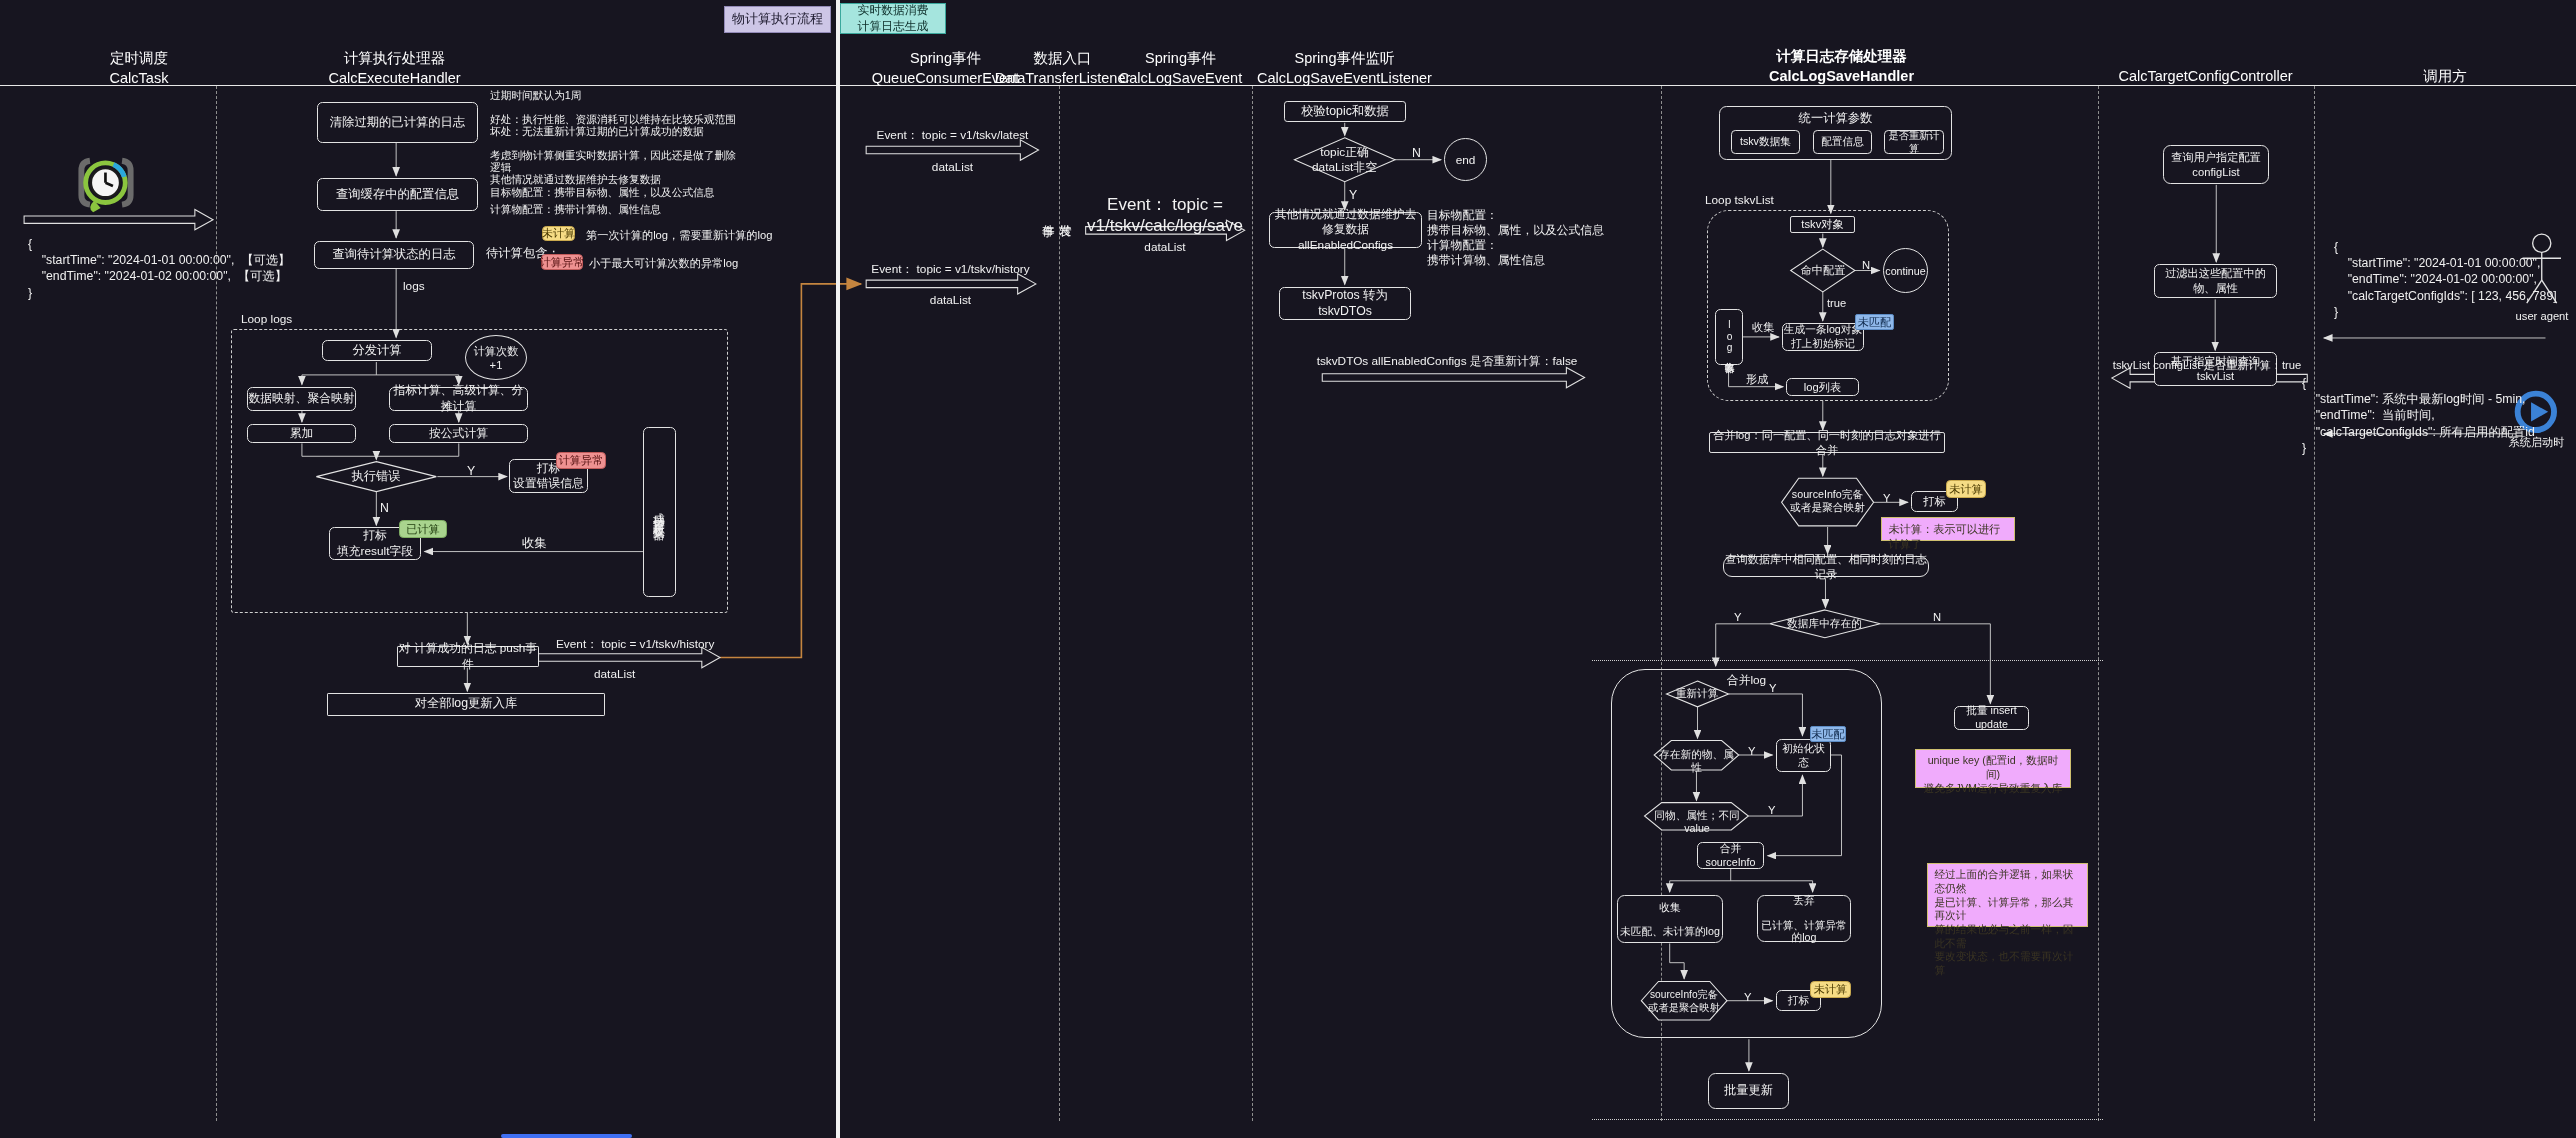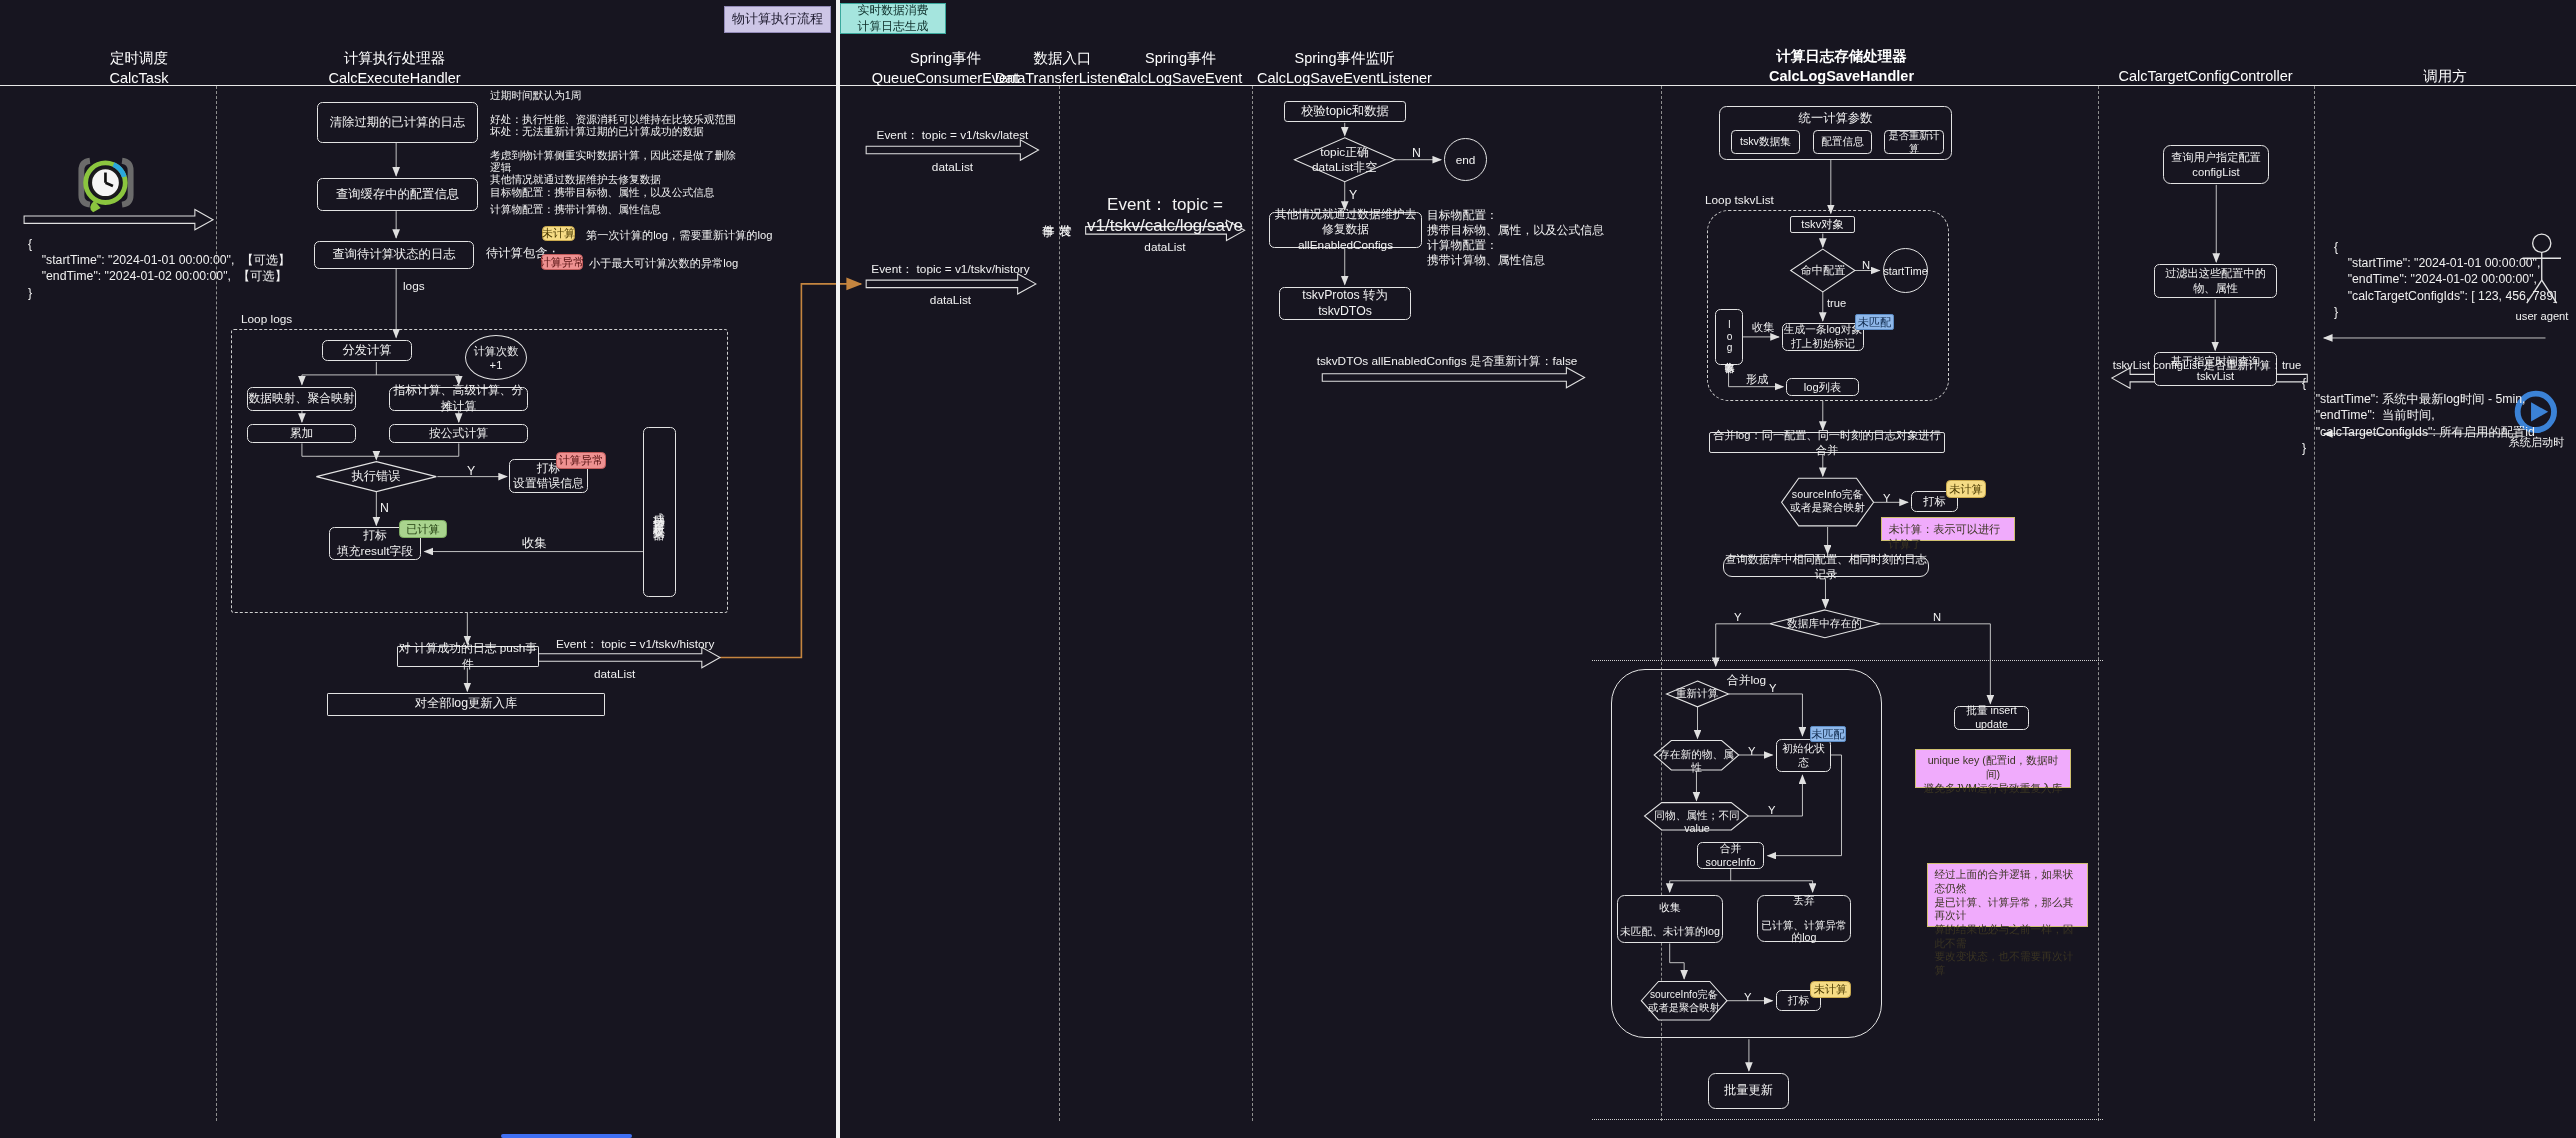--- a/index.html
+++ b/index.html
@@ -205,21 +205,21 @@
   <div class="box" style="left:314px;top:241px;width:160px;height:28px;">查询待计算状态的日志</div>
   <div class="lbl" style="left:486px;top:246px;">待计算包含：</div>
   <div class="badge b-yellow" style="left:542px;top:226px;width:33px;height:15px;">未计算</div>
   <div class="lbl" style="left:586px;top:228px;font-size:11.2px;">第一次计算的log，需要重新计算的log</div>
   <div class="badge b-red" style="left:541px;top:254px;width:42px;height:16px;">计算异常</div>
   <div class="lbl" style="left:589px;top:256px;font-size:11.2px;">小于最大可计算次数的异常log</div>
   <div class="lbl" style="left:403px;top:279px;font-size:11.8px;">logs</div>
 
   <div class="loopbox" style="left:231px;top:329px;width:497px;height:284px;border-radius:3.2px;"></div>
   <div class="lbl" style="left:241px;top:312px;font-size:11.8px;">Loop logs</div>
-  <div class="box" style="left:322px;top:340px;width:90px;height:21.4px;">分发计算</div>
+  <div class="box" style="left:322px;top:340px;width:110px;height:21.4px;">分发计算</div>
   <div class="circle" style="left:465px;top:335px;width:62px;height:45px;font-size:11.2px;">计算次数 +1</div>
   <div class="box" style="left:247px;top:387px;width:109px;height:23.6px;font-size:11.8px;">数据映射、聚合映射</div>
   <div class="box" style="left:389px;top:387px;width:139px;height:23.6px;font-size:11.8px;">指标计算、高级计算、分摊计算</div>
   <div class="box" style="left:247px;top:424px;width:109px;height:19px;font-size:11.8px;">累加</div>
   <div class="box" style="left:389px;top:424px;width:139px;height:19px;font-size:11.8px;">按公式计算</div>
   <div class="lbl ctr" style="left:344px;top:469px;width:64px;">执行错误</div>
   <div class="lbl" style="left:467px;top:464px;">Y</div>
   <div class="lbl" style="left:380px;top:501px;">N</div>
   <div class="box" style="left:509px;top:459px;width:79px;height:34px;font-size:11.8px;">打标
 设置错误信息</div>
@@ -264,21 +264,21 @@
   </div>
   <div class="box" style="left:1731px;top:130px;width:69px;height:23.6px;font-size:10.7px;border-radius:4.3px;">tskv数据集</div>
   <div class="box" style="left:1813px;top:130px;width:59px;height:23.6px;font-size:10.7px;border-radius:4.3px;">配置信息</div>
   <div class="box" style="left:1884px;top:130px;width:60px;height:23.6px;font-size:10.2px;border-radius:4.3px;">是否重新计算</div>
 
   <div class="loopbox" style="left:1707px;top:210px;width:242px;height:191px;border-radius:21.4px;"></div>
   <div class="lbl" style="left:1705px;top:193px;font-size:11.8px;">Loop tskvList</div>
   <div class="box" style="left:1790px;top:216px;width:65px;height:17px;border-radius:2.1px;font-size:11.2px;">tskv对象</div>
   <div class="lbl ctr" style="left:1791px;top:263px;width:64px;font-size:11.2px;">命中配置</div>
   <div class="lbl" style="left:1862px;top:258px;font-size:11.2px;">N</div>
-  <div class="circle" style="left:1883px;top:248px;width:45px;height:45px;font-size:10.7px;">startTime</div>
+  <div class="circle" style="left:1883px;top:248px;width:45px;height:45px;font-size:10.7px;">continue</div>
   <div class="lbl" style="left:1827px;top:296px;font-size:11.2px;">true</div>
   <div class="vbox" style="left:1715px;top:309px;width:28px;height:56px;font-size:10.2px;letter-spacing:0.5px;">log收集器</div>
   <div class="lbl" style="left:1752px;top:320px;font-size:11.2px;">收集</div>
   <div class="box" style="left:1782px;top:323px;width:82px;height:28px;font-size:10.7px;">生成一条log对象
 打上初始标记</div>
   <div class="badge b-blue" style="left:1855px;top:314px;width:39px;height:16px;border-radius:2.1px;">未匹配</div>
   <div class="lbl" style="left:1746px;top:372px;font-size:11.2px;">形成</div>
   <div class="box" style="left:1786px;top:378px;width:73px;height:18px;font-size:11.2px;">log列表</div>
 
   <div class="box" style="left:1709px;top:432px;width:236px;height:21.4px;border-radius:2.1px;font-size:11.2px;">合并log：同一配置、同一时刻的日志对象进行合并</div>

